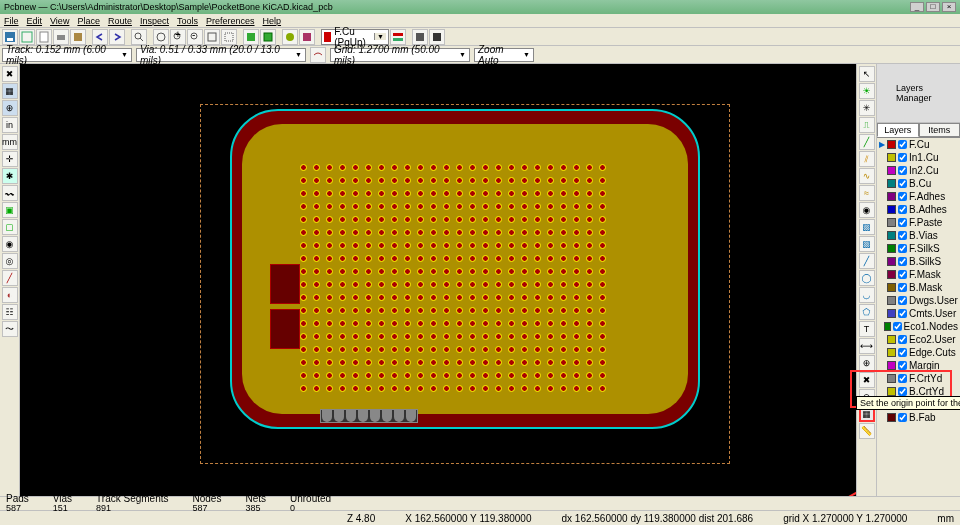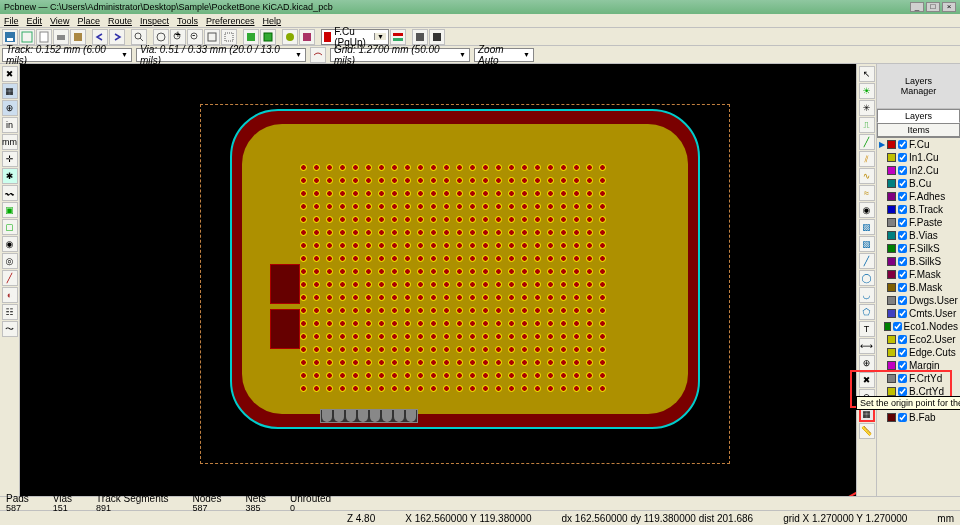--- a/index.html
+++ b/index.html
@@ -32,22 +32,22 @@
 .via { width: 7px; height: 7px; border-radius: 50%; background: #a00; border: 1px solid #ff0; }
 .conn { position: absolute; background: #333; border: 1px solid #888; display:flex; }
 .pad { width: 10px; height: 12px; background: #888; border-radius: 0 0 6px 6px; margin: 0 1px; }
 .ic { position: absolute; width: 30px; height: 40px; background: #600; border: 1px solid #a00; }
 .annotation-box { position: absolute; left: 850px; top: 370px; width: 102px; height: 38px; border: 2px solid #ff3030; }
 .annotation-arrow { position: absolute; left: 770px; top: 400px; width: 120px; height: 70px; pointer-events:none;}
 .tooltip { position: absolute; left: 856px; top: 396px; background: #ffffe1; border: 1px solid #000; padding: 1px 3px; font-size: 9px; white-space: nowrap; z-index:20;}
 .rtoolbar { width: 20px; background: #ece9d8; display: flex; flex-direction: column; align-items: center; padding-top: 2px; gap: 1px; border-left: 1px solid #c0c0c0; }
 .rtoolbar .highlight { border: 2px solid #ff3030; background:#e8e8e8;}
 .layers-panel { width: 84px; background: #ece9d8; border-left: 1px solid #c0c0c0; display: flex; flex-direction: column; }
-.layers-panel .hdr { font-size: 9px; padding: 12px; border-bottom: 1px solid #c0c0c0; background:#ddd;text-align:center;}
-.layers-panel .tabs { display: flex; border-bottom: 1px solid #888; flex-direction: column; }
+.layers-panel .hdr { font-size: 9px; padding: 19px; border-bottom: 1px solid #c0c0c0; background:#ddd;}
+.layers-panel .tabs { display: flex; border-bottom: 1px solid #888; }
 .layers-panel .tab { flex: 1; font-size: 9px; text-align: center; padding: 1px; border: 1px solid #888; background: #f4f4f0; cursor:pointer;}
 .layers-panel .tab.active { background: #fff; border-bottom: 1px solid #fff; }
 .layers-panel .layer-row { display: flex; align-items: center; padding: 0 2px; height: 13px; font-size: 9px; gap: 2px; }
 .layers-panel .arrow { width: 6px; font-size:8px; color:#06c;}
 .layers-panel .sw { width: 9px; height: 9px; border: 1px solid #444; }
 .layers-panel .cb { width: 9px; height: 9px; }
 .statusbar1 { height: 14px; background: #ece9d8; display: flex; align-items: center; gap: 24px; padding: 0 6px; font-size: 9px; border-top: 1px solid #c0c0c0; }
 .statusbar1 .grp { display:flex; flex-direction:column; line-height:1;}
 .statusbar1 .val { font-size:9px;}
 .statusbar2 { height: 15px; background: #ece9d8; display: flex; align-items: center; padding: 0 6px; font-size: 9px; border-top: 1px solid #c0c0c0; gap: 30px;}
@@ -796,21 +796,21 @@
         <div class="layer-row">
           <span class="arrow"></span>
           <span class="sw" style="background:#800080"></span>
           <input type="checkbox" class="cb" checked="" style="">
           <span>F.Adhes</span>
         </div>
         <div class="layer-row">
           <span class="arrow"></span>
           <span class="sw" style="background:#0000c0"></span>
           <input type="checkbox" class="cb" checked="" style="">
-          <span>B.Track</span>
+          <span>B.Adhes</span>
         </div>
         <div class="layer-row">
           <span class="arrow"></span>
           <span class="sw" style="background:#808080"></span>
           <input type="checkbox" class="cb" checked="" style="">
           <span>F.Paste</span>
         </div>
         <div class="layer-row">
           <span class="arrow"></span>
           <span class="sw" style="background:#008080"></span>

